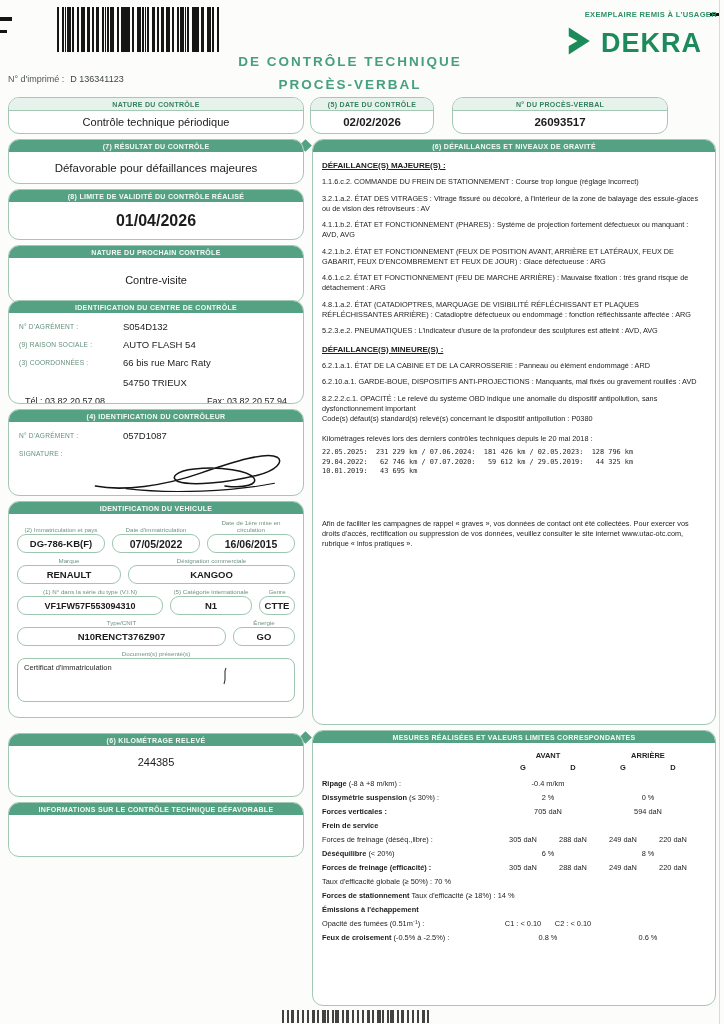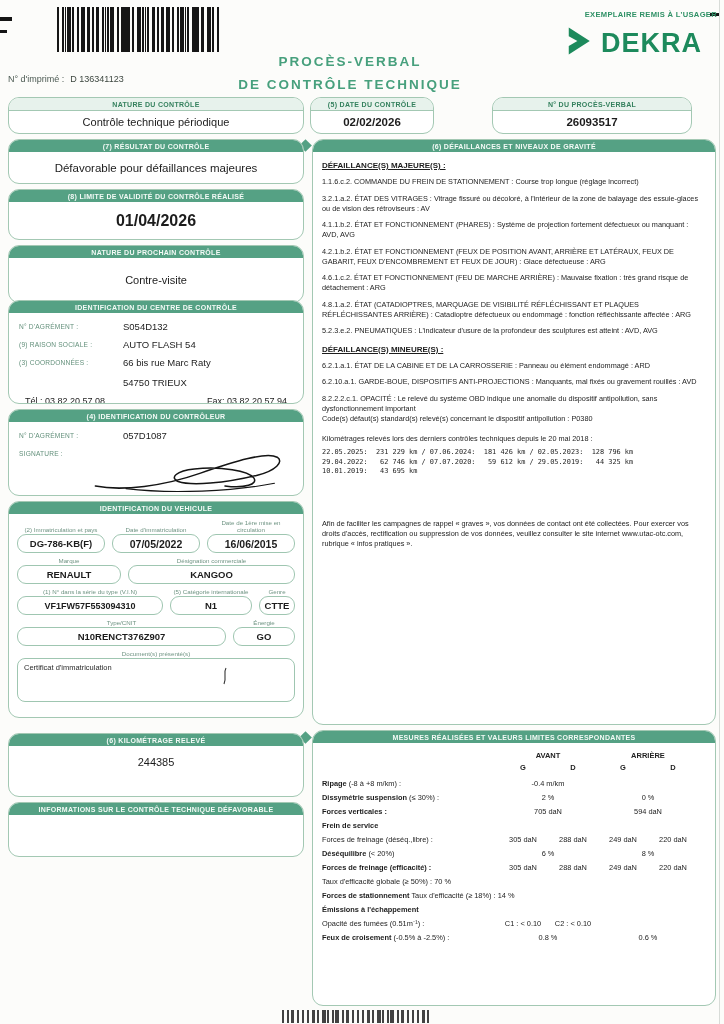--- a/index.html
+++ b/index.html
@@ -103,37 +103,37 @@
   <div class="copy-label">EXEMPLAIRE REMIS À L'USAGER</div>
   <div class="brand">
     <span>
       <svg width="30" height="32" viewBox="0 0 40 40">
           <path d="M5 2 L33 20 L5 38 L5 26.5 L16.5 20 L5 13.5 Z" fill="#1d8a5c"></path>
         </svg>
     </span>
     <span class="brand-text">DEKRA</span>
   </div>
   <div class="doc-title">
+    <div>DE CONTRÔLE TECHNIQUE</div>
     <div>PROCÈS-VERBAL</div>
-    <div>DE CONTRÔLE TECHNIQUE</div>
   </div>
   <div class="print-no">
     <span>N° d'imprimé :</span>
     <b>D 136341123</b>
   </div>
 
   <div class="sec" style="left:8px;top:97px;width:296px;height:37px;">
     <div class="hd light">NATURE DU CONTRÔLE</div>
     <div class="val">Contrôle technique périodique</div>
   </div>
   <div class="sec" style="left:310px;top:97px;width:124px;height:37px;">
     <div class="hd light">(5) DATE DU CONTRÔLE</div>
     <div class="val bold">02/02/2026</div>
   </div>
-  <div class="sec" style="left:492px;top:97px;width:200px;height:37px;">
+  <div class="sec" style="left:452px;top:97px;width:216px;height:37px;">
     <div class="hd light">N° DU PROCÈS-VERBAL</div>
     <div class="val bold">26093517</div>
   </div>
 
   <div class="diamond" style="left:301px;top:141px;"></div>
   <div class="diamond" style="left:301px;top:733px;"></div>
 
   <div class="sec" style="left:8px;top:139px;width:296px;height:45px;">
     <div class="hd dark">(7) RÉSULTAT DU CONTRÔLE</div>
     <div class="val" style="font-size:11.5px;">Défavorable pour défaillances majeures</div>

